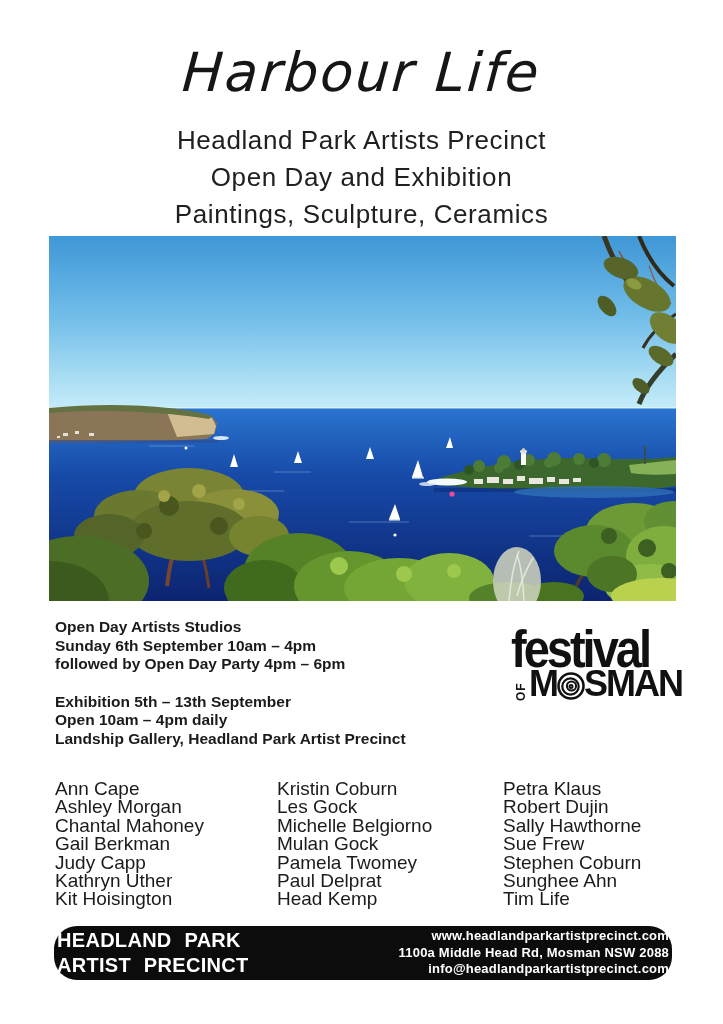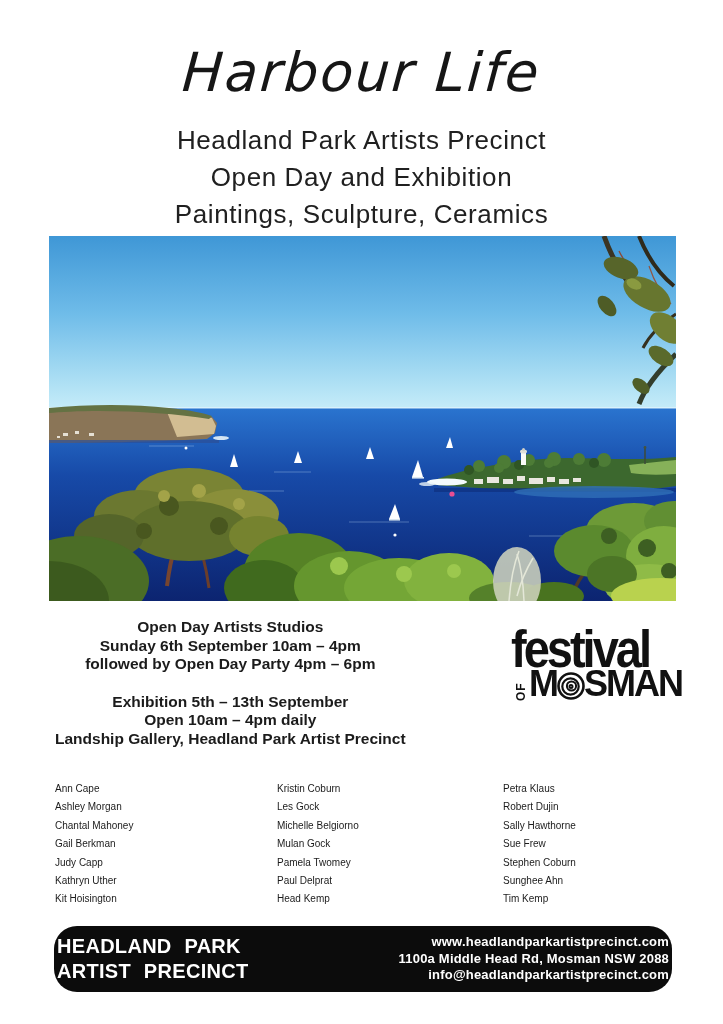--- a/index.html
+++ b/index.html
@@ -19,21 +19,21 @@
     transform:skewX(-4deg);
   }
   .subtitle{
     position:absolute;top:122px;left:0;width:100%;text-align:center;
     font-size:26px;line-height:37px;letter-spacing:0.6px;color:#202020;
   }
   .photo{
     position:absolute;left:49px;top:236px;width:627px;height:365px;display:block;
   }
   .info{
-    position:absolute;left:55px;top:618px;font-size:15.5px;line-height:18.6px;color:#1b1b1b;text-align:center;
+    position:absolute;left:55px;top:618px;font-size:15.5px;line-height:18.6px;color:#1b1b1b;
   }
   .info p{margin:0;font-weight:bold;}
   .info .head{font-weight:bold;}
   .block2{margin-top:19px;}
   .festival{
     position:absolute;left:499px;top:626px;width:180px;color:var(--ink);margin-left:12px;
   }
   .fest-word{
     font-size:47px;font-weight:800;letter-spacing:-3px;line-height:42px;
     transform:scaleY(1.1);transform-origin:left top;white-space:nowrap;
@@ -41,29 +41,29 @@
   .mosman-row{display:flex;align-items:center;margin-top:-2px;margin-left:4px;}
   .of{
     writing-mode:vertical-rl;transform:rotate(180deg);text-transform:uppercase;
     font-size:12px;font-weight:800;letter-spacing:1px;height:34px;line-height:13px;
     margin-right:1px;
   }
   .mosman{font-size:36px;font-weight:800;letter-spacing:-2px;line-height:36px;}
   .spiral{margin:2px -2px 0 -1px;}
   .artists{
     position:absolute;left:55px;top:780px;width:625px;display:flex;
-    font-size:10px;line-height:18.4px;color:#1b1b1b;
+    font-size:19px;line-height:18.4px;color:#1b1b1b;
   }
   .artists .col{margin:0;}
   .artists .col1{width:222px;}
   .artists .col2{width:226px;}
   .artists .col3{width:170px;}
   .artists p{margin:0;}
   .footer{
-    position:absolute;left:54px;top:926px;width:618px;height:66px;
+    position:absolute;left:54px;top:926px;width:618px;height:54px;
     background:var(--footer_bg);color:#fff;box-sizing:border-box;
     display:flex;justify-content:space-between;align-items:center;padding:0 3px;border-radius:23px;
   }
   .f-left{font-size:20px;font-weight:bold;line-height:25px;word-spacing:7px;letter-spacing:0.3px;}
   .f-right{text-align:right;font-size:13px;font-weight:bold;line-height:16.5px;letter-spacing:0.2px;margin-left:19px;}
 </style>
 </head>
 <body>
 
 <div class="poster">
@@ -295,21 +295,21 @@
       <p>Paul Delprat</p>
       <p>Head Kemp</p>
     </div>
     <div class="col col3">
       <p>Petra Klaus</p>
       <p>Robert Dujin</p>
       <p>Sally Hawthorne</p>
       <p>Sue Frew</p>
       <p>Stephen Coburn</p>
       <p>Sunghee Ahn</p>
-      <p>Tim Kemp</p>
+      <p>Tim Life</p>
     </div>
   </div>
 
   <div class="footer">
     <div class="f-left">
       <div>HEADLAND PARK</div>
       <div>ARTIST PRECINCT</div>
     </div>
     <div class="f-right">
       <div>www.headlandparkartistprecinct.com</div>

